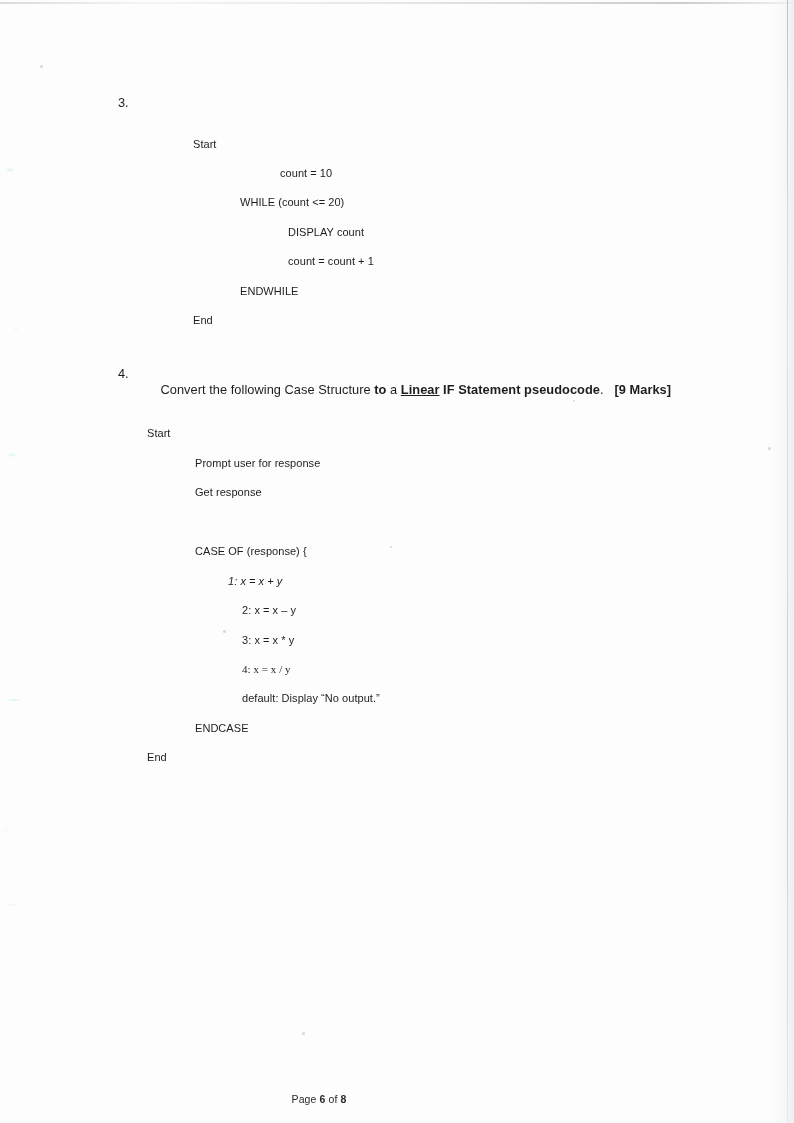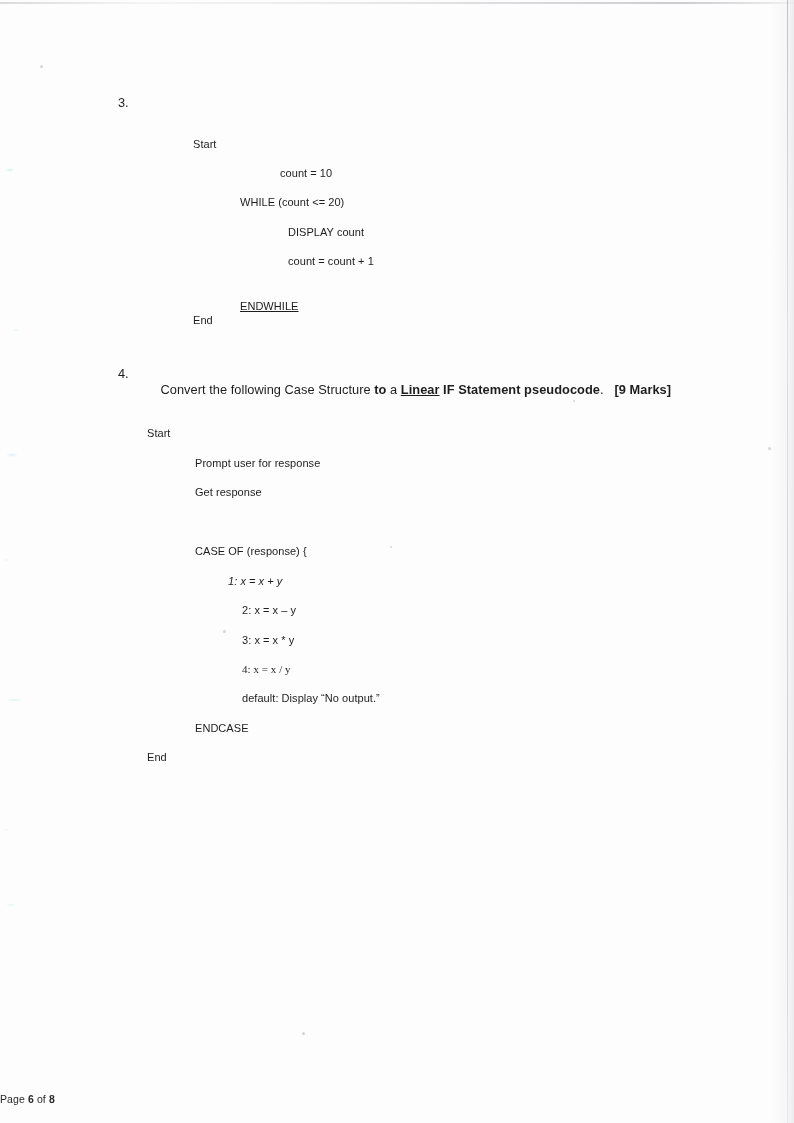--- a/index.html
+++ b/index.html
@@ -86,20 +86,21 @@
     white-space: pre;
     letter-spacing: 0.05px;
   }
   .bold { font-weight: bold; }
   .ul { text-decoration: underline; }
 
   .footer {
     position: absolute;
     left: 0;
     width: 638px;
+    text-align: center;
     font-size: 10.5px;
     color: #2a2a2a;
     letter-spacing: 0.1px;
   }
 </style>
 </head>
 <body>
 
 <div class="page">
 
@@ -121,21 +122,21 @@
   <div class="code-line" style="left:193px; top:136px;">Start</div>
 
   <div class="code-line" style="left:248px; top:165px;margin-left:32px;">count = 10</div>
 
   <div class="code-line" style="left:240px; top:194px;">WHILE (count &lt;= 20)</div>
 
   <div class="code-line" style="left:288px; top:224px;">DISPLAY count</div>
 
   <div class="code-line" style="left:288px; top:253px;">count = count + 1</div>
 
-  <div class="code-line" style="left:240px; top:298px;text-decoration:underline;">ENDWHILE</div>
+  <div class="code-line" style="left:240px; top:283px;">ENDWHILE</div>
 
   <div class="code-line" style="left:193px; top:312px;">End</div>
 
   <div class="q-num" style="left:118px; top:366px;">4.</div>
 
   <div class="q-line" style="left:146px; top:366px;">
     <span>Convert the following Case Structure </span><span class="bold">to</span><span> a </span><span class="bold ul">Linear</span><span class="bold"> IF Statement pseudocode</span><span>.</span><span>&nbsp;&nbsp;&nbsp;</span><span class="bold">[9 Marks]</span>
   </div>
 
   <div class="code-line" style="left:147px; top:425px;">Start</div>

